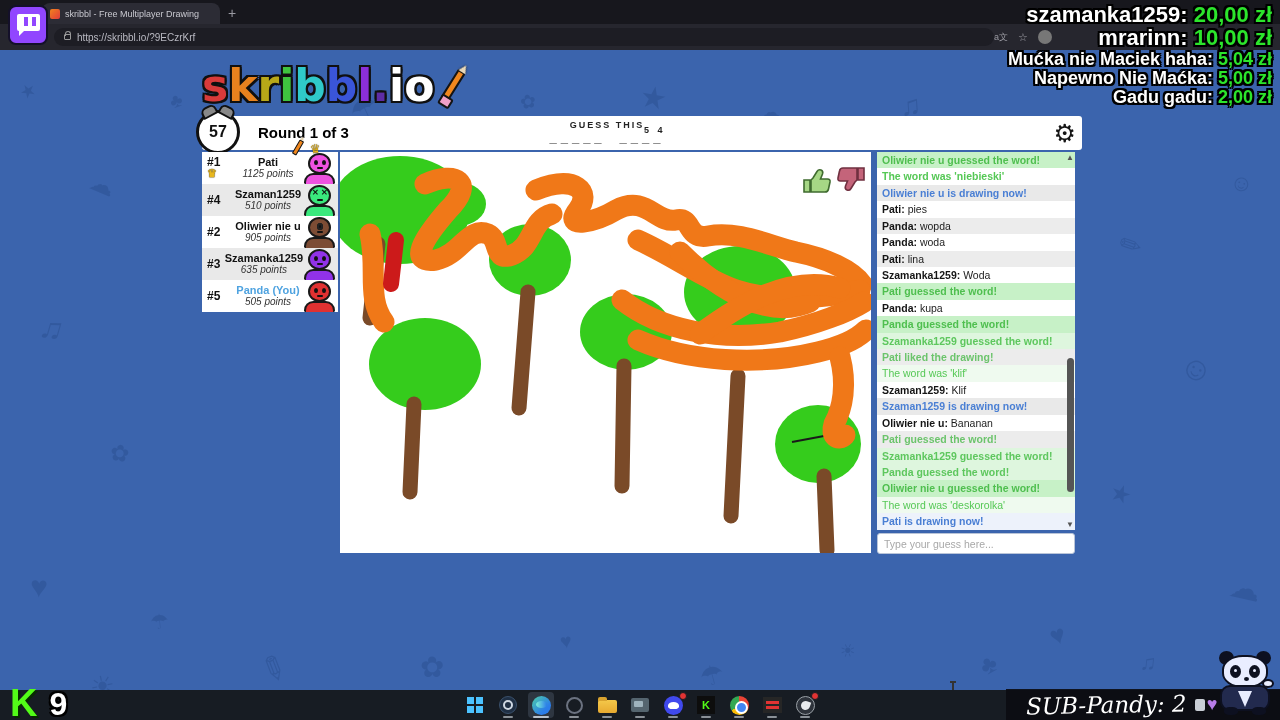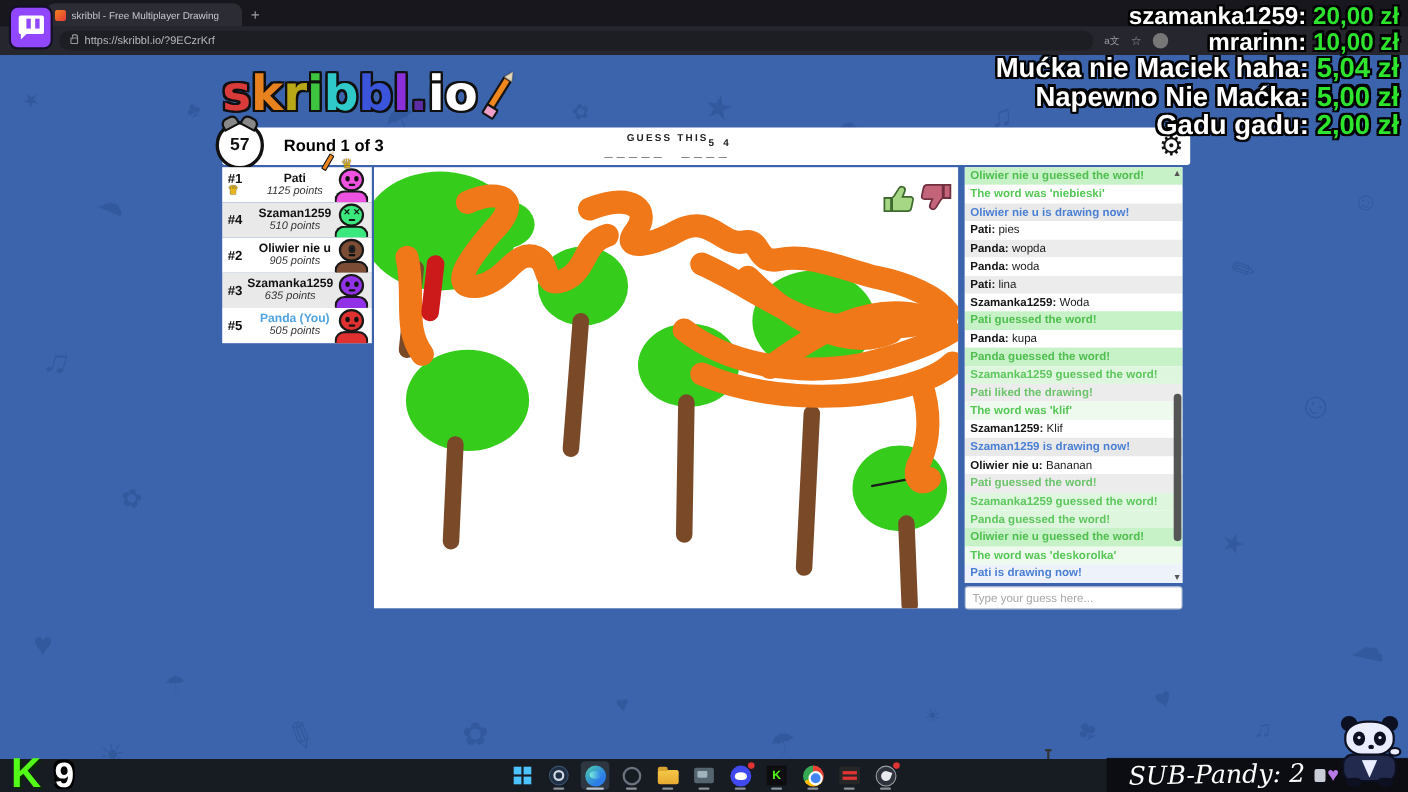--- a/index.html
+++ b/index.html
@@ -13,21 +13,21 @@
   .tab { position:absolute; left:42px; top:3px; width:178px; height:21px; background:#2c2c35; border-radius:8px 8px 0 0; display:flex; align-items:center; gap:5px; padding:0 8px; }
   .tab .ttl { font-size:9px; color:#c9c9d0; white-space:nowrap; overflow:hidden; }
   .fav { width:10px; height:10px; background:linear-gradient(135deg,#f0821e,#e23b3b); border-radius:2px; flex:0 0 auto; }
   .newtab { position:absolute; left:228px; top:3px; color:#9a9aa2; font-size:14px; line-height:20px; }
   .abar { position:absolute; left:0; top:24px; width:100%; height:26px; background:#26262e; display:flex; align-items:center; }
   .navic { color:#8d8d96; font-size:13px; margin-left:10px; }
   .urlpill { margin-left:10px; width:940px; height:18px; background:#1d1d24; border-radius:10px; display:flex; align-items:center; gap:6px; padding:0 10px; }
   .lock { width:7px; height:6px; border:1px solid #999; border-radius:1px; position:relative; }
   .lock::before { content:''; position:absolute; left:0px; top:-4px; width:4px; height:4px; border:1px solid #999; border-bottom:none; border-radius:3px 3px 0 0; }
   .url { font-size:10px; color:#b9b9c2; }
-  .abar-right { display:flex; align-items:center; gap:10px; margin-left:10px; color:#9a9aa2; font-size:11px;text-align:center; }
+  .abar-right { display:flex; align-items:center; gap:10px; color:#9a9aa2; font-size:11px;text-align:center; }
   .prof { width:14px; height:14px; border-radius:50%; background:#777; }
 
   
   .page { position:absolute; left:0; top:50px; width:1280px; height:640px; background:#3b64ad; z-index:1; }
   .doodle { position:absolute; color:#123065; opacity:.20; pointer-events:none; }
 
   
   .logo { position:absolute; left:202px; top:56px; height:52px; display:flex; align-items:flex-end; z-index:2; }
   .logo .lt { font-family:"DejaVu Sans", sans-serif; font-size:44px; font-weight:bold; line-height:1;
     text-shadow:-2px -2px 0 #101010,2px -2px 0 #101010,-2px 2px 0 #101010,2px 2px 0 #101010,0 -2px 0 #101010,0 2px 0 #101010,-2px 0 0 #101010,2px 0 0 #101010; }
@@ -78,21 +78,21 @@
 
   
   .chat { position:absolute; left:877px; top:152px; width:198px; z-index:2; }
   .msgs { width:198px; height:378px; background:#fff; display:flex; flex-direction:column; overflow:hidden; position:relative; }
   .msg { flex:0 0 16.43px; font-size:10.5px; line-height:15px; padding:1px 5px 0; white-space:nowrap; overflow:hidden; }
   .msg b { color:#151515; }
   .mg  { background:#c7f1c7; color:#4fbf4f; font-weight:bold; }
   .mgl { background:#def6de; color:#5ec75e; font-weight:bold; }
   .mgg { background:#ececec; color:#6cc46c; font-weight:bold; }
   .mw  { background:#ffffff; color:#55c855; font-weight:bold; }
-  .mwl { background:#effaef; color:#55c855; font-weight:bold; }
+  .mwl { background:#effaef; color:#55c855; font-weight:normal; }
   .md  { background:#e9e9e9; color:#4a7fd4; font-weight:bold; }
   .mdl { background:#edf2fb; color:#4a7fd4; font-weight:bold; }
   .mcw { background:#ffffff; color:#1c1c1c; }
   .mcg { background:#ececec; color:#1c1c1c; }
   .sb-up, .sb-down { position:absolute; right:1px; font-size:8px; color:#555; z-index:3; }
   .sb-up { top:1px; } .sb-down { bottom:1px; }
   .sb-thumb { position:absolute; right:1px; top:206px; width:7px; height:134px; background:#555; border-radius:4px; z-index:3; }
   .chatinput { margin-top:3px; width:198px; height:21px; background:#fff; border:1px solid #b9c4d8; border-radius:3px; font-size:10.5px; color:#222; padding:0 6px; font-family:"Liberation Sans",sans-serif; }
   .chatinput::placeholder { color:#a8a8a8; }
   .ibeam { position:absolute; left:75px; top:530px; width:2px; height:11px; background:#333; z-index:4; }
@@ -135,21 +135,21 @@
   .twitch .bub { position:absolute; left:7px; top:7px; width:23px; height:17px; background:#fff; border-radius:2px; }
   .twitch .bub::after { content:''; position:absolute; left:2px; bottom:-5px; border-top:6px solid #fff; border-right:6px solid transparent; }
   .twitch .slit { position:absolute; top:10px; width:4px; height:9px; background:#9146ff; }
   .twitch .slit.a { left:14px; } .twitch .slit.b { left:22px; }
 
   .donos { position:absolute; right:8px; top:4px; z-index:10; text-align:right; }
   .dono { font-weight:800; color:#fff; line-height:1.0;
     text-shadow:-2px -2px 0 #000,2px -2px 0 #000,-2px 2px 0 #000,2px 2px 0 #000,0 -2px 0 #000,0 2px 0 #000,-2px 0 0 #000,2px 0 0 #000; }
   .dono .amt { color:#2ce52c; }
   .dono.big { font-size:22px; margin-bottom:1px; }
-  .dono.sml { font-size:25px; margin-bottom:1px; }
+  .dono.sml { font-size:18px; margin-bottom:1px; }
 
   .kick9 { position:absolute; left:10px; bottom:1px; z-index:11; display:flex; align-items:flex-end; gap:12px; }
   .kick9 .k { font-size:38px; font-weight:900; color:#53fc18; line-height:0.85; text-shadow:2px 2px 0 #072c00; }
   .kick9 .n { font-size:32px; font-weight:800; color:#fff; line-height:0.9; text-shadow:-2px -2px 0 #000,2px -2px 0 #000,-2px 2px 0 #000,2px 2px 0 #000; }
 
   .subbar { position:absolute; right:0; bottom:0; width:274px; height:31px; background:rgba(12,12,18,0.92); z-index:9; display:flex; align-items:center; }
   .subtxt { font-family:"DejaVu Serif", serif; font-style:italic; font-size:23px; color:#fff; margin-left:20px; transform:rotate(-1deg); white-space:nowrap; }
   .subgift { width:10px; height:12px; background:#c9ced6; border-radius:2px; margin-left:8px; }
   .subheart { color:#b87ce8; font-size:18px; margin-left:2px; }
 

